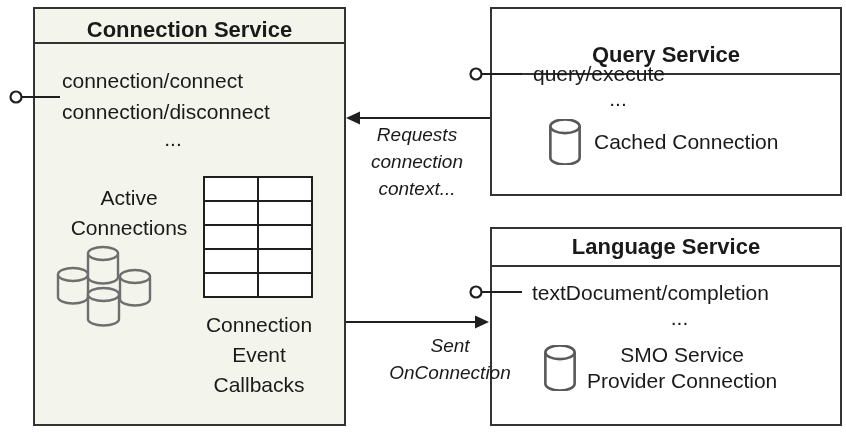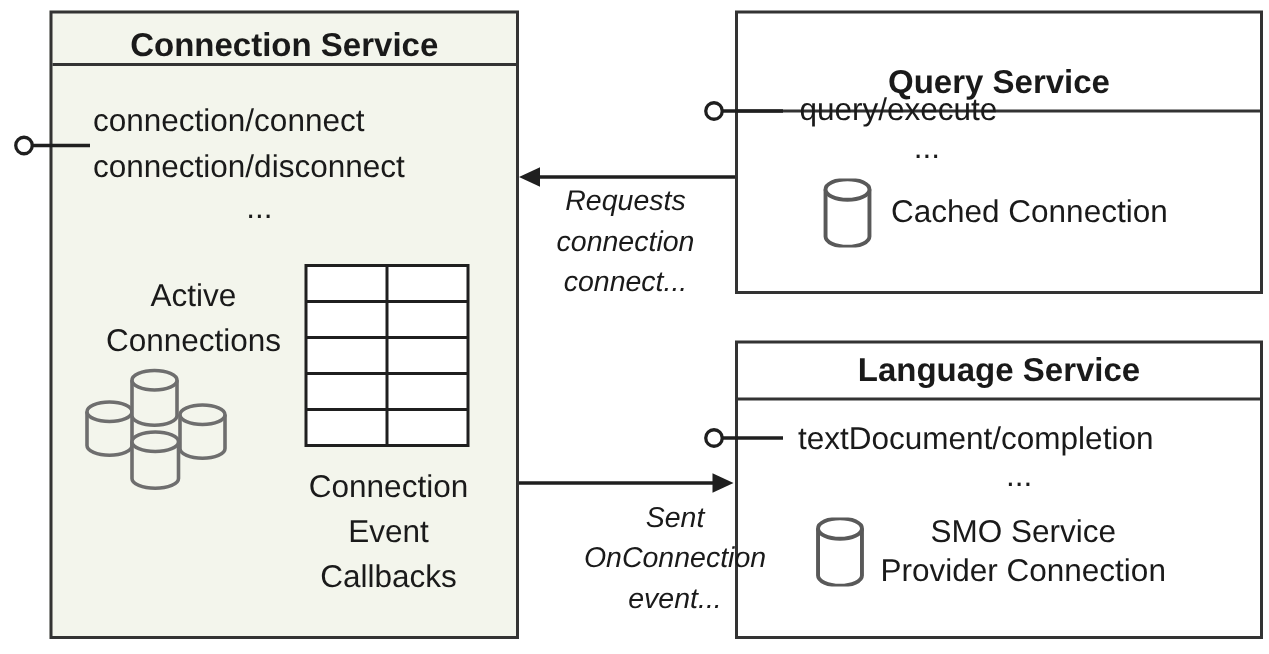--- a/index.html
+++ b/index.html
@@ -148,26 +148,25 @@
       <div class="body-text provider-label">
         <div>SMO Service</div>
         <div>Provider Connection</div>
       </div>
     </div>
   </div>
 
   <div class="annotation anno-requests">
     <div>Requests</div>
     <div>connection</div>
-    <div>connect...</div>
+    <div>context...</div>
   </div>
   <div class="annotation anno-sent">
     <div>Sent</div>
     <div>OnConnection</div>
-    <div>event...</div>
   </div>
 
   <svg class="connector-layer" width="846" height="436" viewBox="0 0 846 436">
     <g stroke="var(--line,#1f1f1f)" stroke-width="2.2">
       <line x1="21.5" y1="97" x2="60" y2="97"></line>
       <circle cx="16" cy="97" r="5.5" fill="#ffffff"></circle>
     </g>
     <g stroke="var(--line,#1f1f1f)" stroke-width="2.2">
       <line x1="481.5" y1="74" x2="522" y2="74"></line>
       <circle cx="476" cy="74" r="5.5" fill="#ffffff"></circle>

